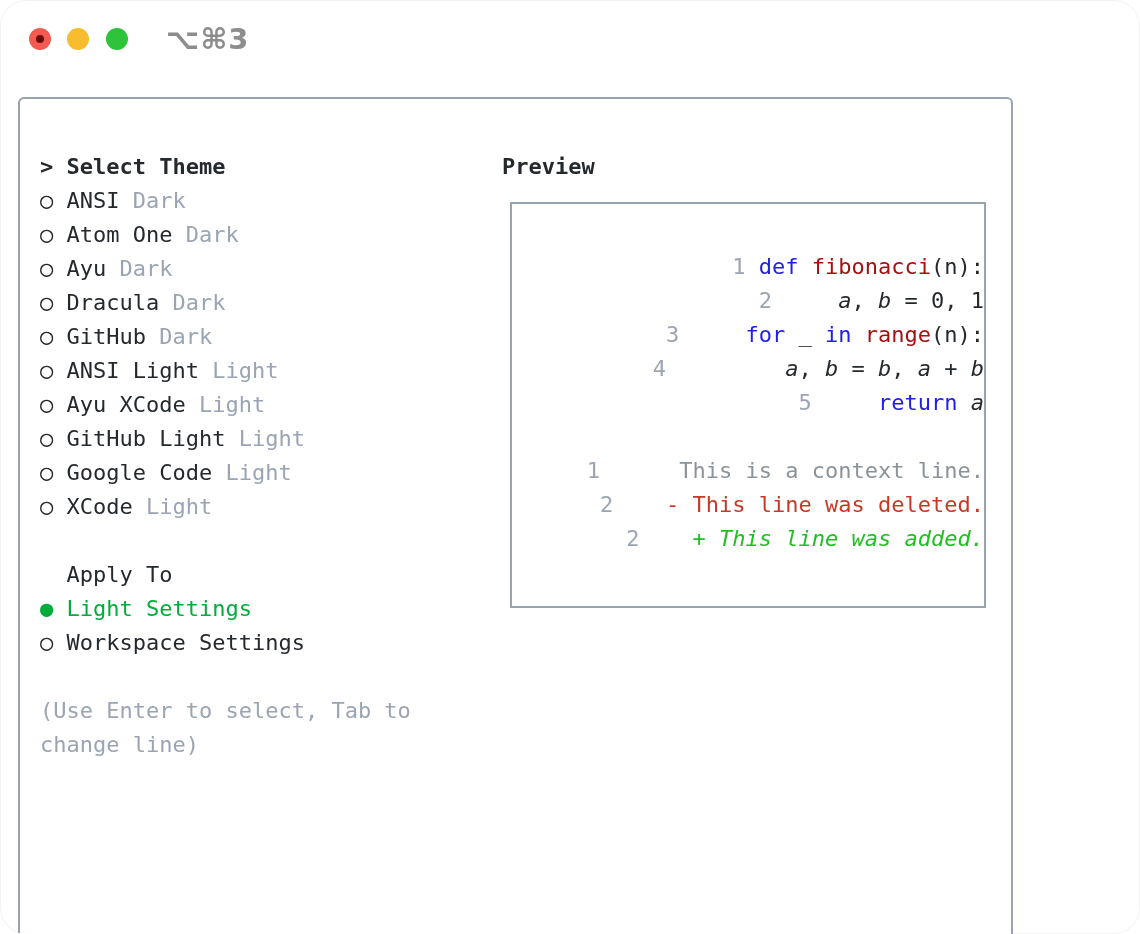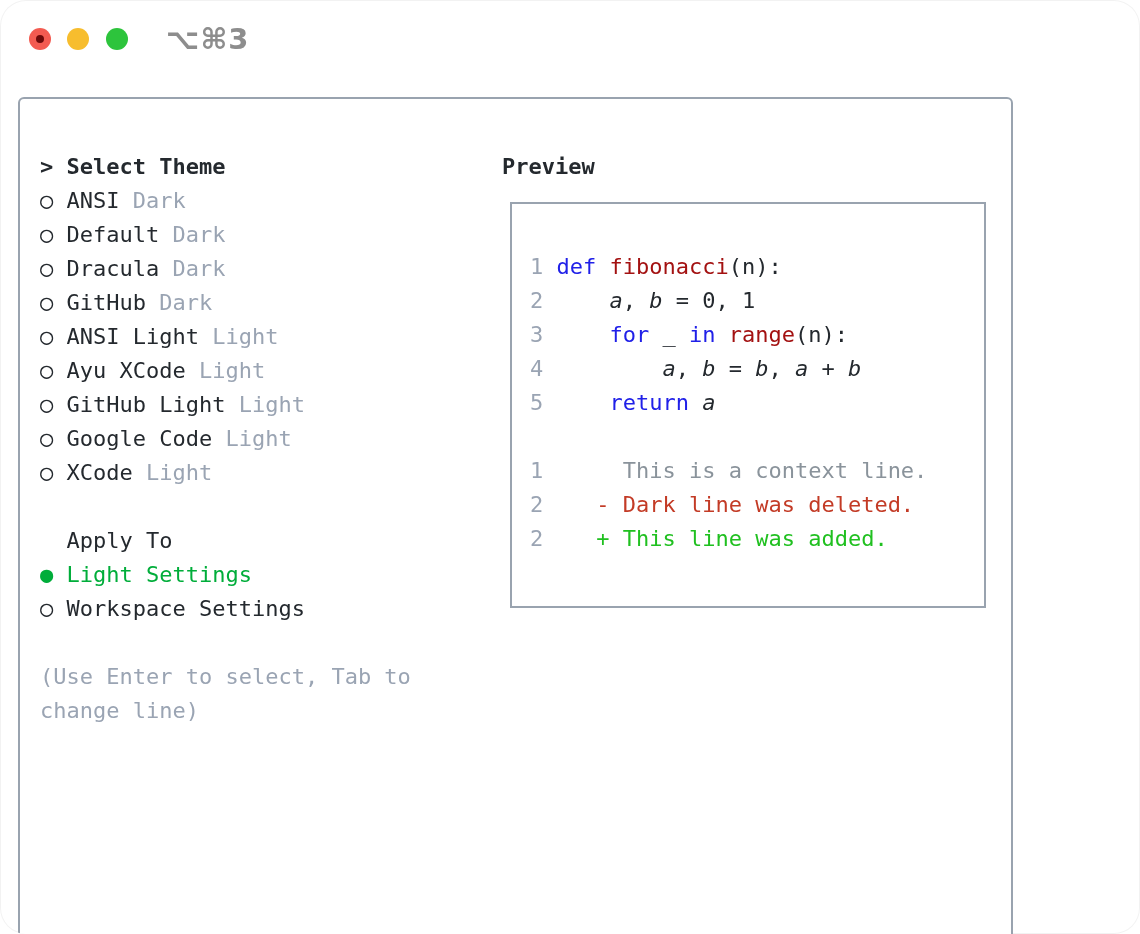--- a/index.html
+++ b/index.html
@@ -57,49 +57,50 @@
   .variant{color:var(--c-gray);}
   .hint{color:var(--c-gray);}
   .pad-two{white-space:pre;}
   
   .preview-title{position:absolute;left:482px;top:51px;text-align:center;}
   .preview-box{
     position:absolute;left:490px;top:103px;width:476px;height:406px;
     border:2px solid var(--c-border);background:#fff;
     padding:46px 0 0 18px;overflow:hidden;
   }
-  .pline{height:34px;line-height:34px;white-space:pre;font-size:22px;}
+  .pline{height:34px;line-height:34px;white-space:pre;font-size:22px;text-align:right;}
   .num{color:var(--c-num);}
   .kw{color:var(--c-kw);}
   .fn{color:var(--c-fn);}
   .var{font-style:italic;}
   .pl{color:var(--c-text);}
   .context{color:var(--c-gray2);}
   .deleted{color:var(--c-red-del);}
-  .added{color:var(--c-green-add);}
+  .added{color:var(--c-green-add);font-style:italic;}
 </style>
 </head>
 <body>
 
 <div class="window">
   <span class="dot red">
       <span class="dot-inner"></span>
     </span>
   <span class="dot yellow"></span>
   <span class="dot green"></span>
   <span class="shortcut">⌥⌘3</span>
 
   <div class="main-box">
 
     <div class="left-col">
       <div class="row header"><span class="marker">&gt;</span><span> </span><span>Select Theme</span></div>
 
       <div id="theme-items">
           <div class="row item"><span class="marker">○</span> <span class="name">ANSI</span> <span class="variant">Dark</span></div>
-          <div class="row item"><span class="marker">○</span> <span class="name">Default</span> <span class="variant">Dark</span></div>
+          <div class="row item"><span class="marker">○</span> <span class="name">Atom One</span> <span class="variant">Dark</span></div>
+          <div class="row item"><span class="marker">○</span> <span class="name">Ayu</span> <span class="variant">Dark</span></div>
           <div class="row item"><span class="marker">○</span> <span class="name">Dracula</span> <span class="variant">Dark</span></div>
           <div class="row item"><span class="marker">○</span> <span class="name">GitHub</span> <span class="variant">Dark</span></div>
           <div class="row item"><span class="marker">○</span> <span class="name">ANSI Light</span> <span class="variant">Light</span></div>
           <div class="row item"><span class="marker">○</span> <span class="name">Ayu XCode</span> <span class="variant">Light</span></div>
           <div class="row item"><span class="marker">○</span> <span class="name">GitHub Light</span> <span class="variant">Light</span></div>
           <div class="row item"><span class="marker">○</span> <span class="name">Google Code</span> <span class="variant">Light</span></div>
           <div class="row item"><span class="marker">○</span> <span class="name">XCode</span> <span class="variant">Light</span></div>
         </div>
 
       <div class="spacer"></div>
@@ -123,19 +124,19 @@
       <div id="code-lines">
           <div class="pline"><span class="num">1</span> <span class="kw">def</span><span class="pl"> </span><span class="fn">fibonacci</span><span class="pl">(n):</span></div>
           <div class="pline"><span class="num">2</span> <span class="pl">    </span><span class="var">a</span><span class="pl">, </span><span class="var">b</span><span class="pl"> = 0, 1</span></div>
           <div class="pline"><span class="num">3</span> <span class="pl">    </span><span class="kw">for</span><span class="pl"> _ </span><span class="kw">in</span><span class="pl"> </span><span class="fn">range</span><span class="pl">(n):</span></div>
           <div class="pline"><span class="num">4</span> <span class="pl">        </span><span class="var">a</span><span class="pl">, </span><span class="var">b</span><span class="pl"> = </span><span class="var">b</span><span class="pl">, </span><span class="var">a</span><span class="pl"> + </span><span class="var">b</span></div>
           <div class="pline"><span class="num">5</span> <span class="pl">    </span><span class="kw">return</span><span class="pl"> </span><span class="var">a</span></div>
         </div>
       <div class="spacer"></div>
       <div id="diff-lines">
           <div class="pline"><span class="num">1</span> <span class="context">     This is a context line.</span></div>
-          <div class="pline"><span class="num">2</span> <span class="deleted">   - Dark line was deleted.</span></div>
+          <div class="pline"><span class="num">2</span> <span class="deleted">   - This line was deleted.</span></div>
           <div class="pline"><span class="num">2</span> <span class="added">   + This line was added.</span></div>
         </div>
     </div>
 
   </div>
 </div>
 
 </body></html>

